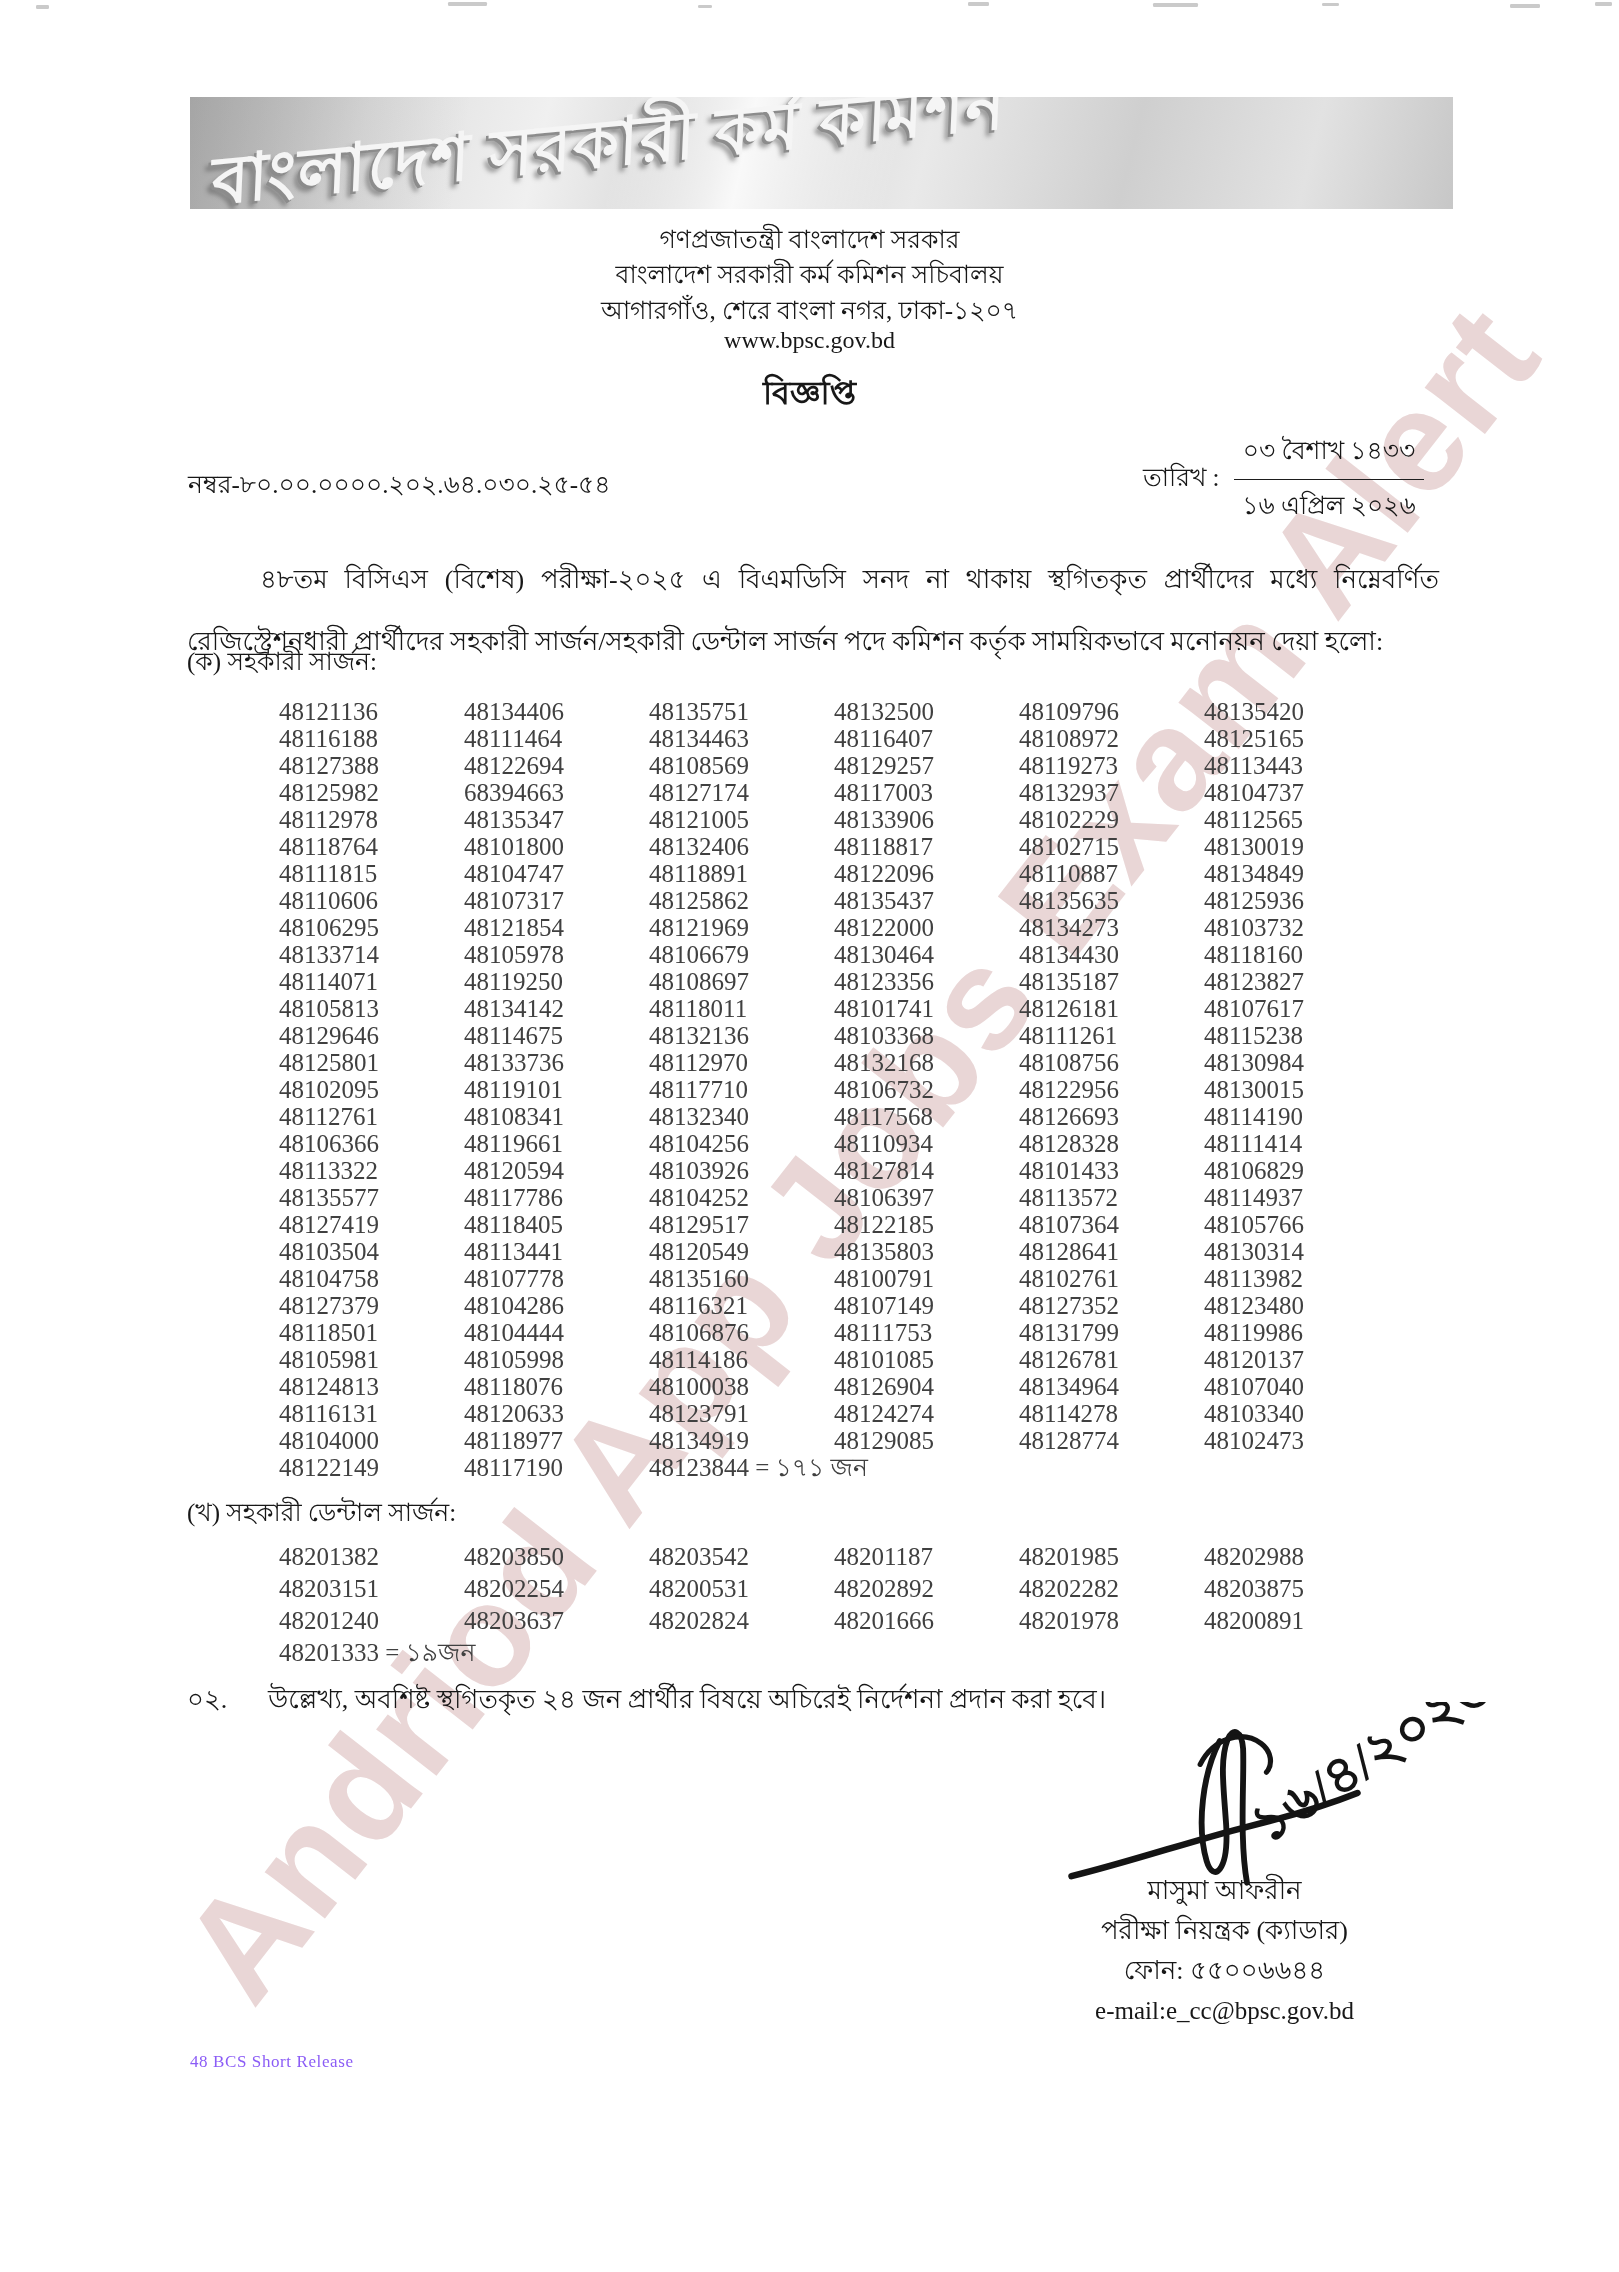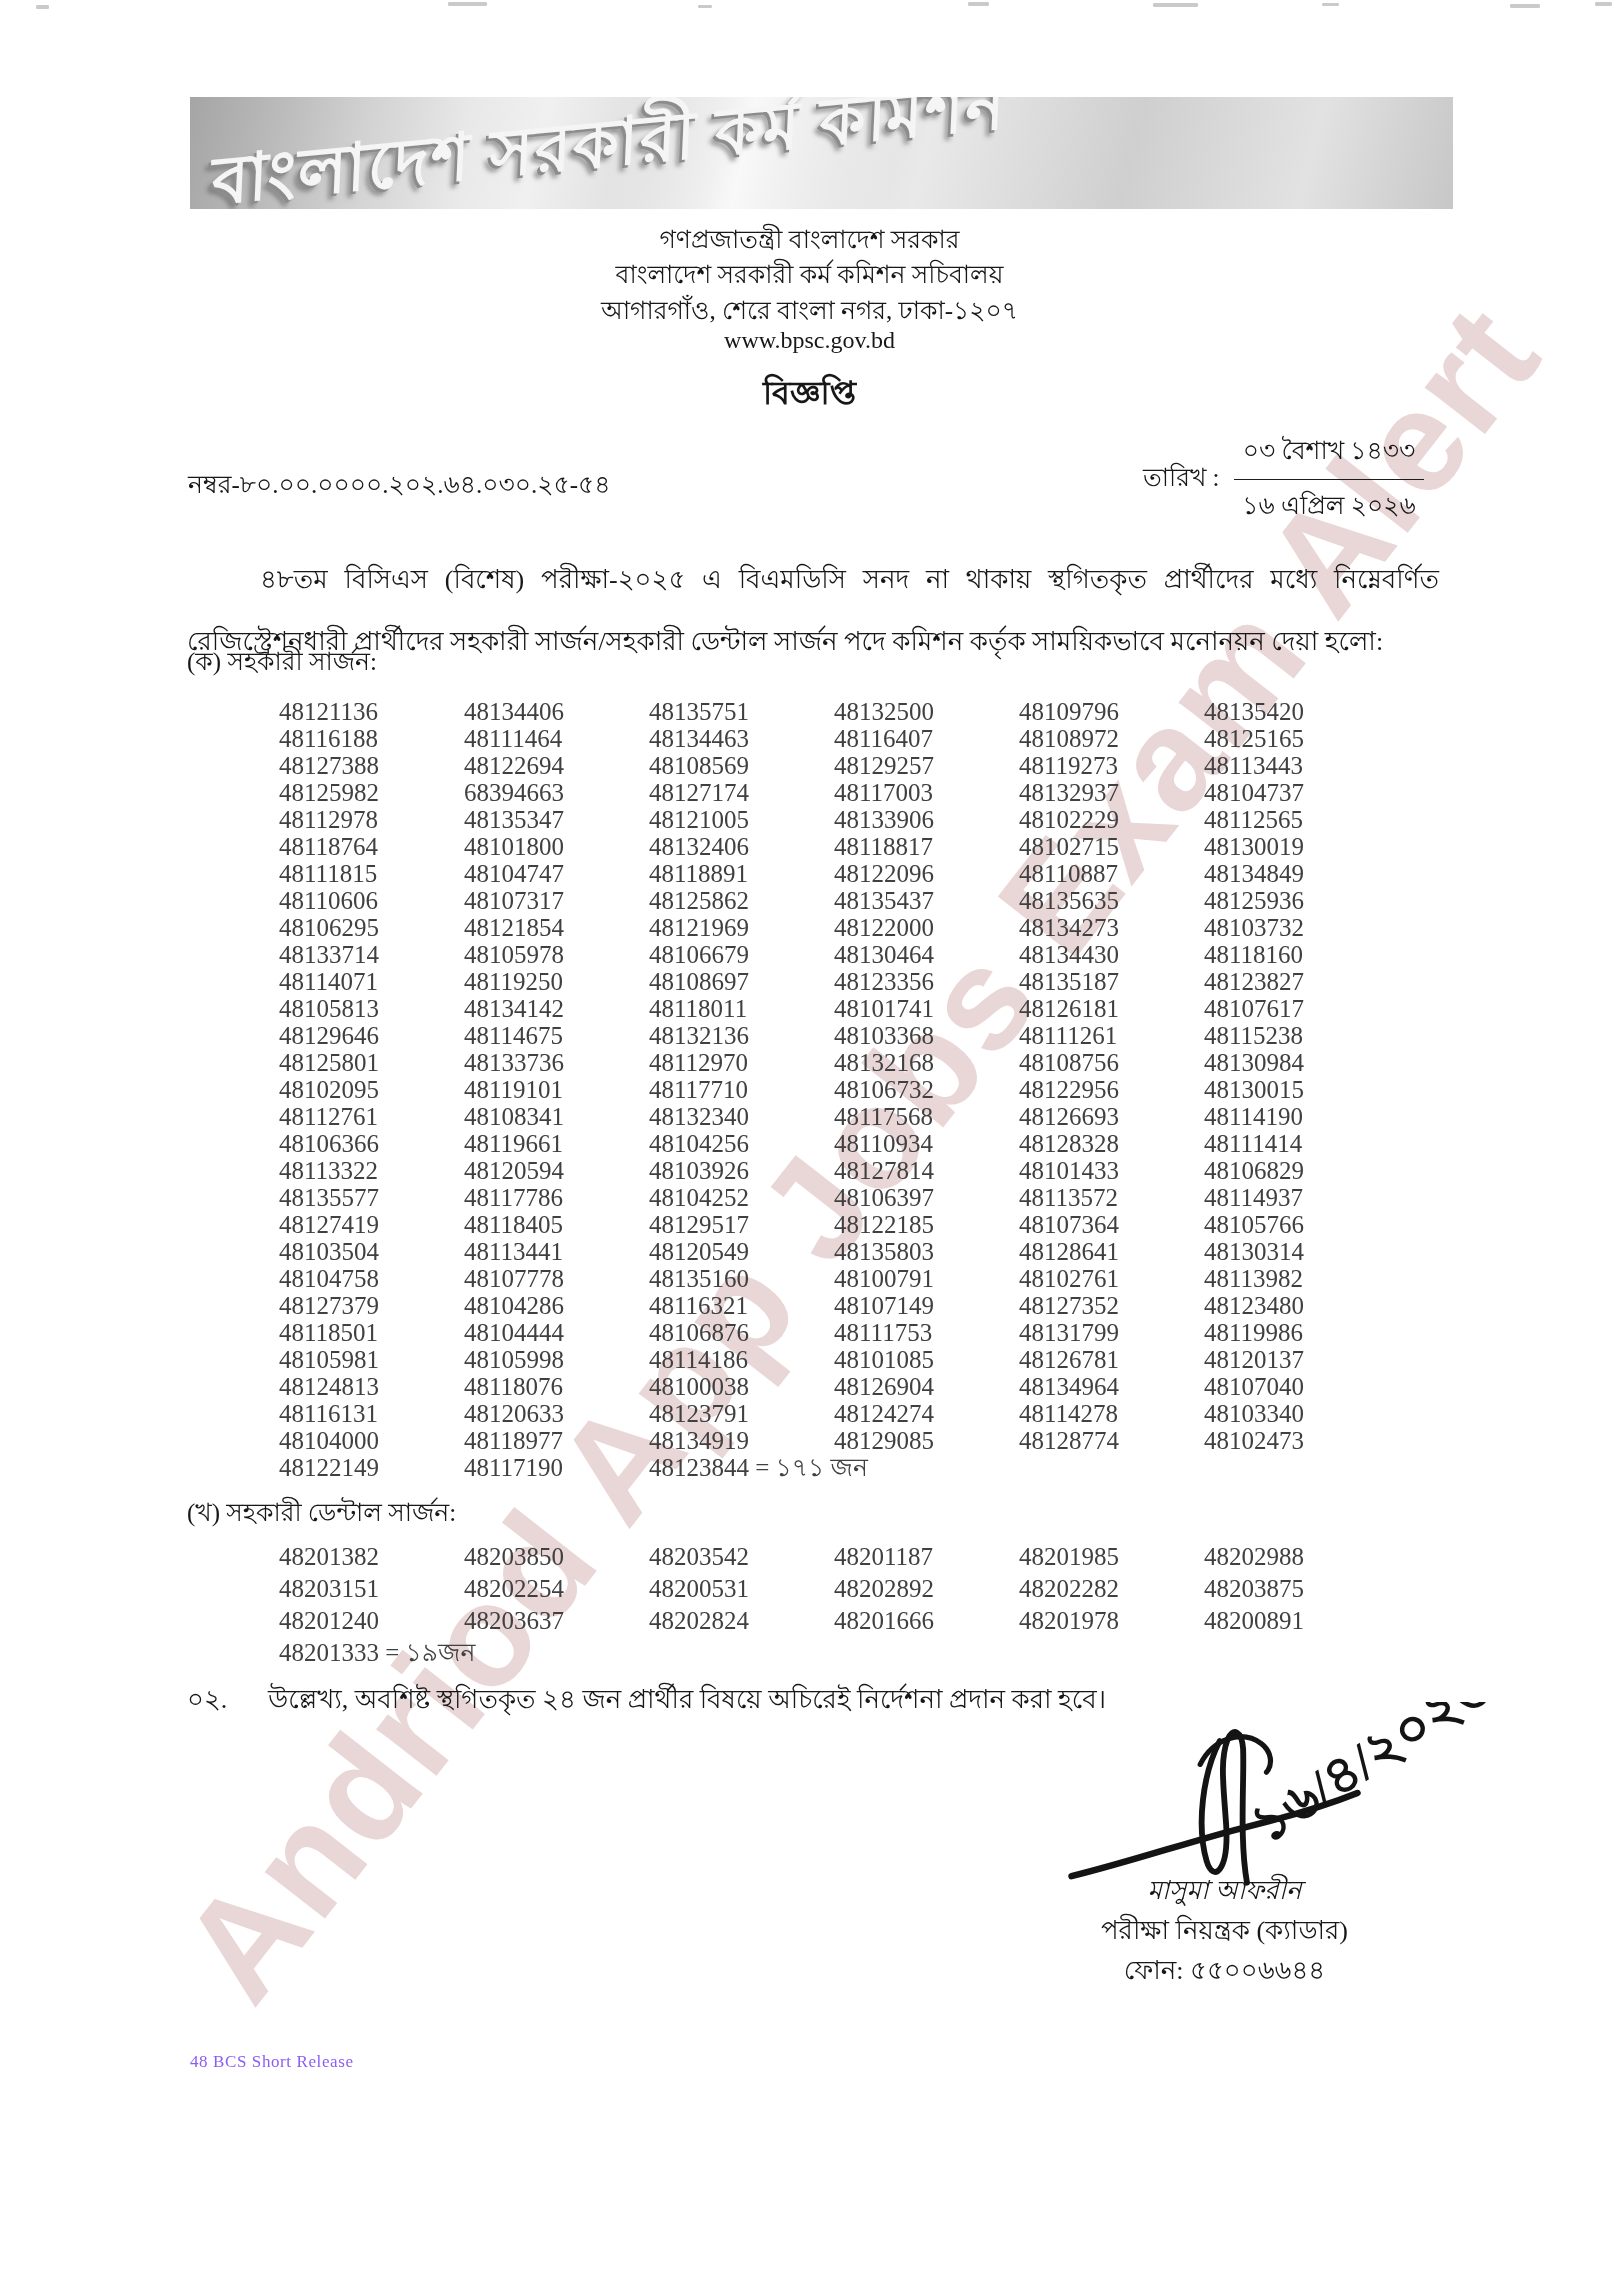--- a/index.html
+++ b/index.html
@@ -77,21 +77,21 @@
   .cell.span-rest { grid-column:span 4; }
   .table-b .cell.span-rest { grid-column:span 6; }
 
   .para2 { position:absolute; left:187px; top:1679px; width:1257px; font-size:26px; display:flex; }
   .para2-num { width:81px; flex:0 0 auto; }
   .para2-text { flex:1; }
 
   .sig-svg { position:absolute; left:1052px; top:1702px; width:533px; height:195px; }
 
   .sig-lines { position:absolute; left:1023px; top:1871px; width:403px; text-align:center; }
-  .sig-name  { font-size:26px; line-height:40px;font-style:italic; }
+  .sig-name  { font-size:26px; line-height:40px; }
   .sig-role  { font-size:26px; line-height:40px; }
   .sig-phone { font-size:26px; line-height:40px; }
   .sig-email { font-size:25px; line-height:39px; }
 
   .footnote { position:absolute; left:190px; top:2052px; font-size:17px; color:#8b5cf6; letter-spacing:0.6px; }
 </style>
 </head>
 <body>
 
 <div class="page">
@@ -337,19 +337,20 @@
       <path d="M 30 268 C 120 246 220 212 300 192 C 370 175 420 160 470 140" fill="none" stroke="#141414" stroke-width="10" stroke-linecap="round"></path>
       <path d="M 258 60 C 232 110 222 190 238 245 C 248 278 272 262 268 190 C 264 130 258 90 270 58 C 278 38 292 44 294 72 C 296 120 288 210 300 278" fill="none" stroke="#141414" stroke-width="9" stroke-linecap="round"></path>
       <path d="M 228 96 C 248 56 292 42 322 64 C 338 76 340 96 330 108" fill="none" stroke="#141414" stroke-width="8" stroke-linecap="round"></path>
       <text x="330" y="220" transform="rotate(-33 330 220)" font-size="82" font-weight="bold" fill="#141414" font-family="Liberation Serif, DejaVu Serif, serif">১৬/৪/২০২৬</text>
     </svg>
 
     <div class="sig-lines">
       <div class="sig-name">মাসুমা আফরীন</div>
       <div class="sig-role">পরীক্ষা নিয়ন্ত্রক (ক্যাডার)</div>
       <div class="sig-phone">ফোন: ৫৫০০৬৬৪৪</div>
+      <div class="sig-email">e-mail:e_cc@bpsc.gov.bd</div>
     </div>
 
     <div class="footnote">48 BCS Short Release</div>
 
   </div>
 </div>
 
 
 </body></html>

